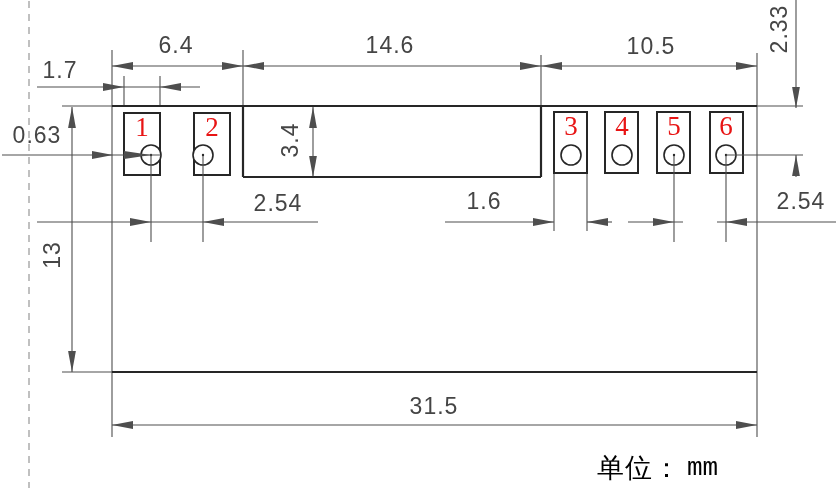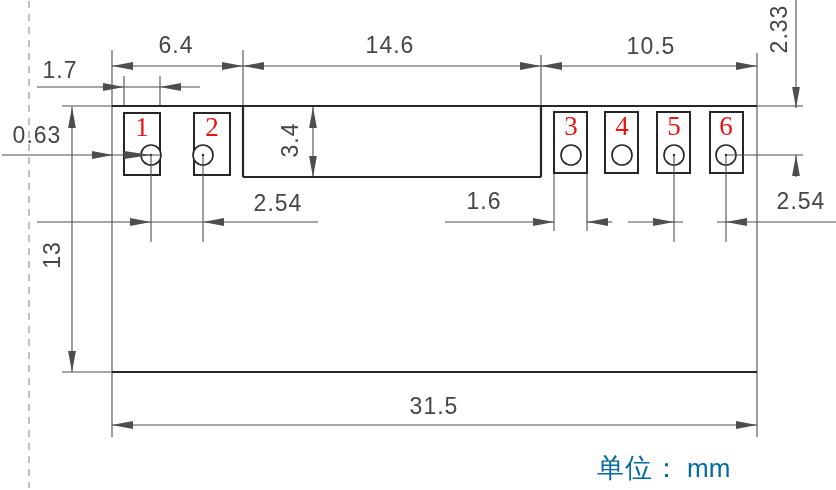--- a/index.html
+++ b/index.html
@@ -12,30 +12,30 @@
     width: 836px; height: 490px;
     background: #ffffff;
     overflow: hidden;
   }
   #drawing-svg { position: absolute; left: 0; top: 0; }
   #unit-label {
     position: absolute;
     left: 597px; top: 451px;
     height: 34px;
     display: flex; align-items: center;
-    color: #0369a1;
+    color: #000000;
     white-space: nowrap;
   }
   #unit-label .zh {
     font-family: "DejaVu Sans", "Liberation Sans", sans-serif;
     font-size: 27px;
     letter-spacing: 1px;
   }
   #unit-label .unit-val {
-    font-family: Liberation Sans, sans-serif;
+    font-family: Liberation Mono, monospace;
     font-size: 26px;
     margin-left: 6px;
     text-align: center;
   }
 </style>
 </head>
 <body>
 
 <div id="stage">
   <svg id="drawing-svg" width="836" height="490" viewBox="0 0 836 490">

